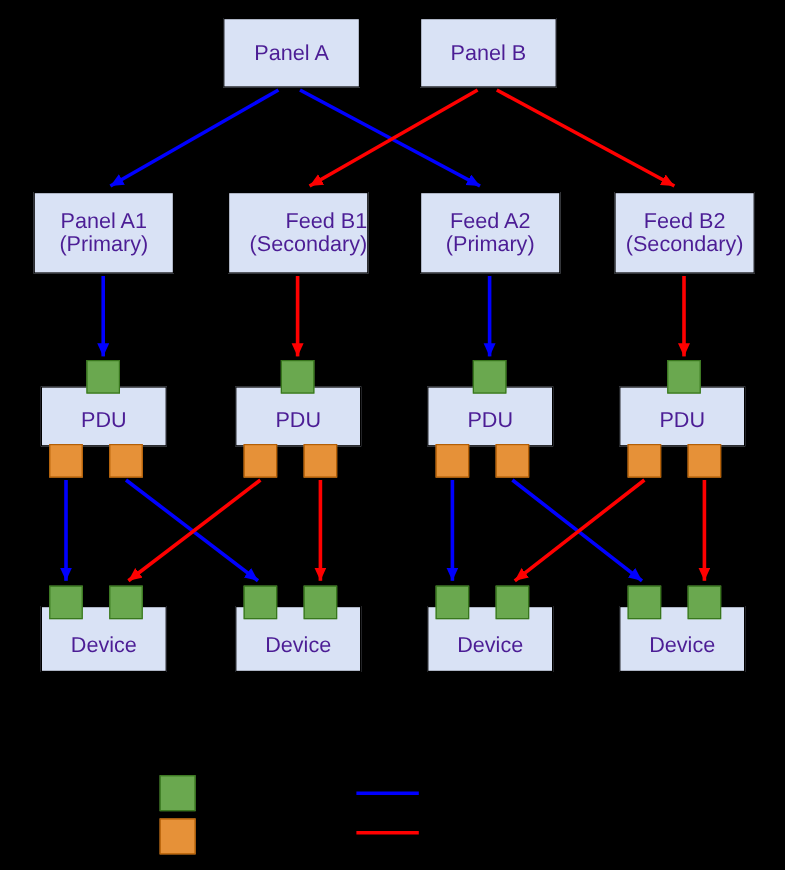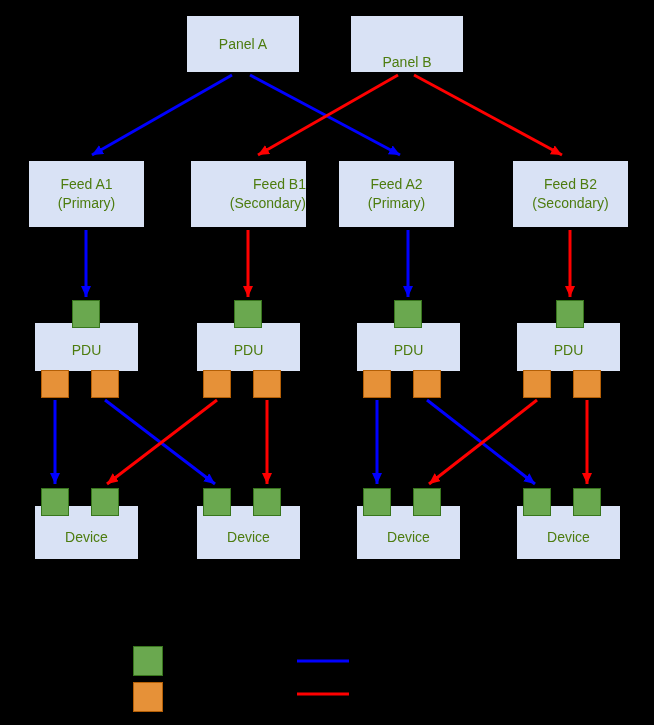--- a/index.html
+++ b/index.html
@@ -13,22 +13,22 @@
     overflow: hidden;
   }
   .node {
     position: absolute;
     background: var(--node-fill, #d9e2f5);
     border: 1px solid #000;
     display: flex;
     flex-direction: column;
     align-items: center;
     justify-content: center;
-    color: #4d7c0f;
-    font-size: 14px;
+    color: #4c1d95;
+    font-size: 18px;
     line-height: 19px;
     text-align: center;
   }
   .port {
     position: absolute;
     width: 28px;
     height: 28px;
   }
   .port.in  { background: var(--input-port, #6aa84f);  border: 1px solid #38761d; }
   .port.out { background: var(--output-port, #e69138); border: 1px solid #b45f06; }
@@ -51,33 +51,33 @@
   .legend-swatch.out { background: var(--output-port, #e69138); border: 1px solid #b45f06; }
 </style>
 </head>
 <body>
 
 <div class="stage">
 
   <div class="node" style="left:186px; top:15px; width:114px; height:58px;">
     <span>Panel A</span>
   </div>
-  <div class="node" style="left:350px; top:15px; width:114px; height:58px;justify-content:flex-end;">
+  <div class="node" style="left:350px; top:15px; width:114px; height:58px;">
     <span>Panel B</span>
   </div>
 
   <div class="node" style="left:28px; top:160px; width:117px; height:68px;">
-    <span>Feed A1</span>
+    <span>Panel A1</span>
     <span>(Primary)</span>
   </div>
   <div class="node" style="left:190px; top:160px; width:117px; height:68px;align-items:flex-end;">
     <span>Feed B1</span>
     <span>(Secondary)</span>
   </div>
-  <div class="node" style="left:338px; top:160px; width:117px; height:68px;">
+  <div class="node" style="left:350px; top:160px; width:117px; height:68px;">
     <span>Feed A2</span>
     <span>(Primary)</span>
   </div>
   <div class="node" style="left:512px; top:160px; width:117px; height:68px;justify-content:center;">
     <span>Feed B2</span>
     <span>(Secondary)</span>
   </div>
 
   <div class="node" style="left:34px; top:322px; width:105px; height:50px; padding-top:6px;">
     <span>PDU</span>

